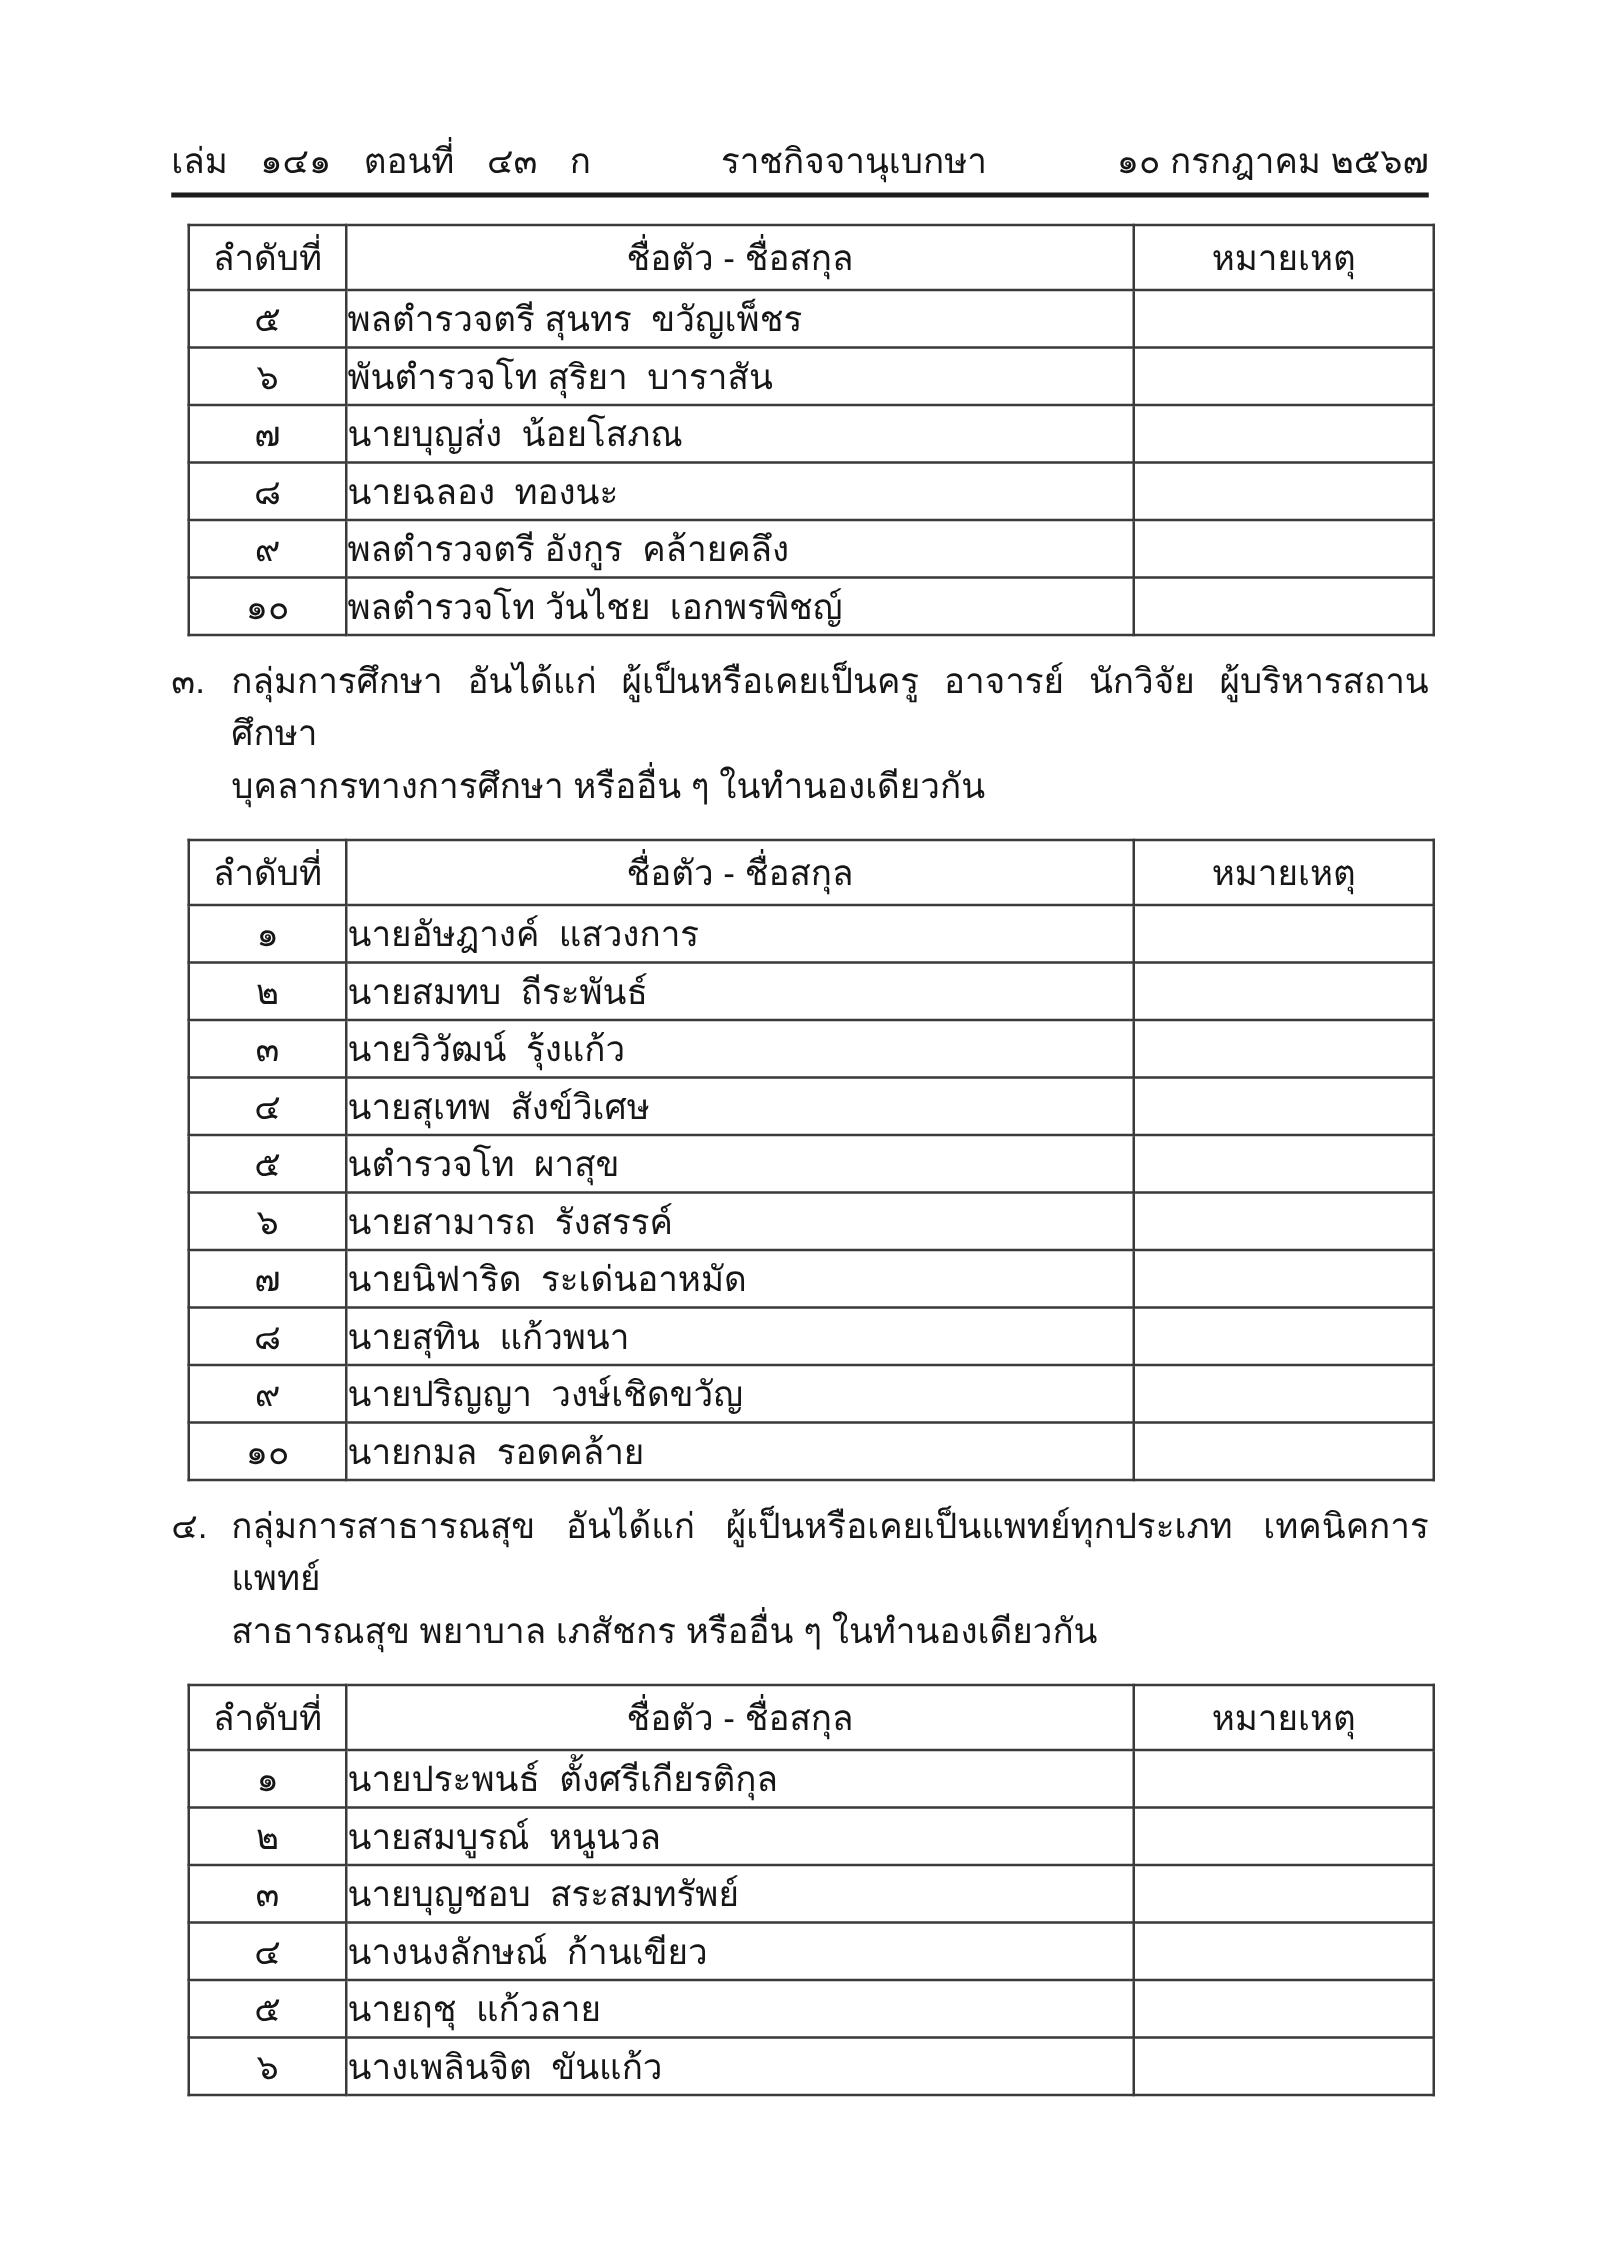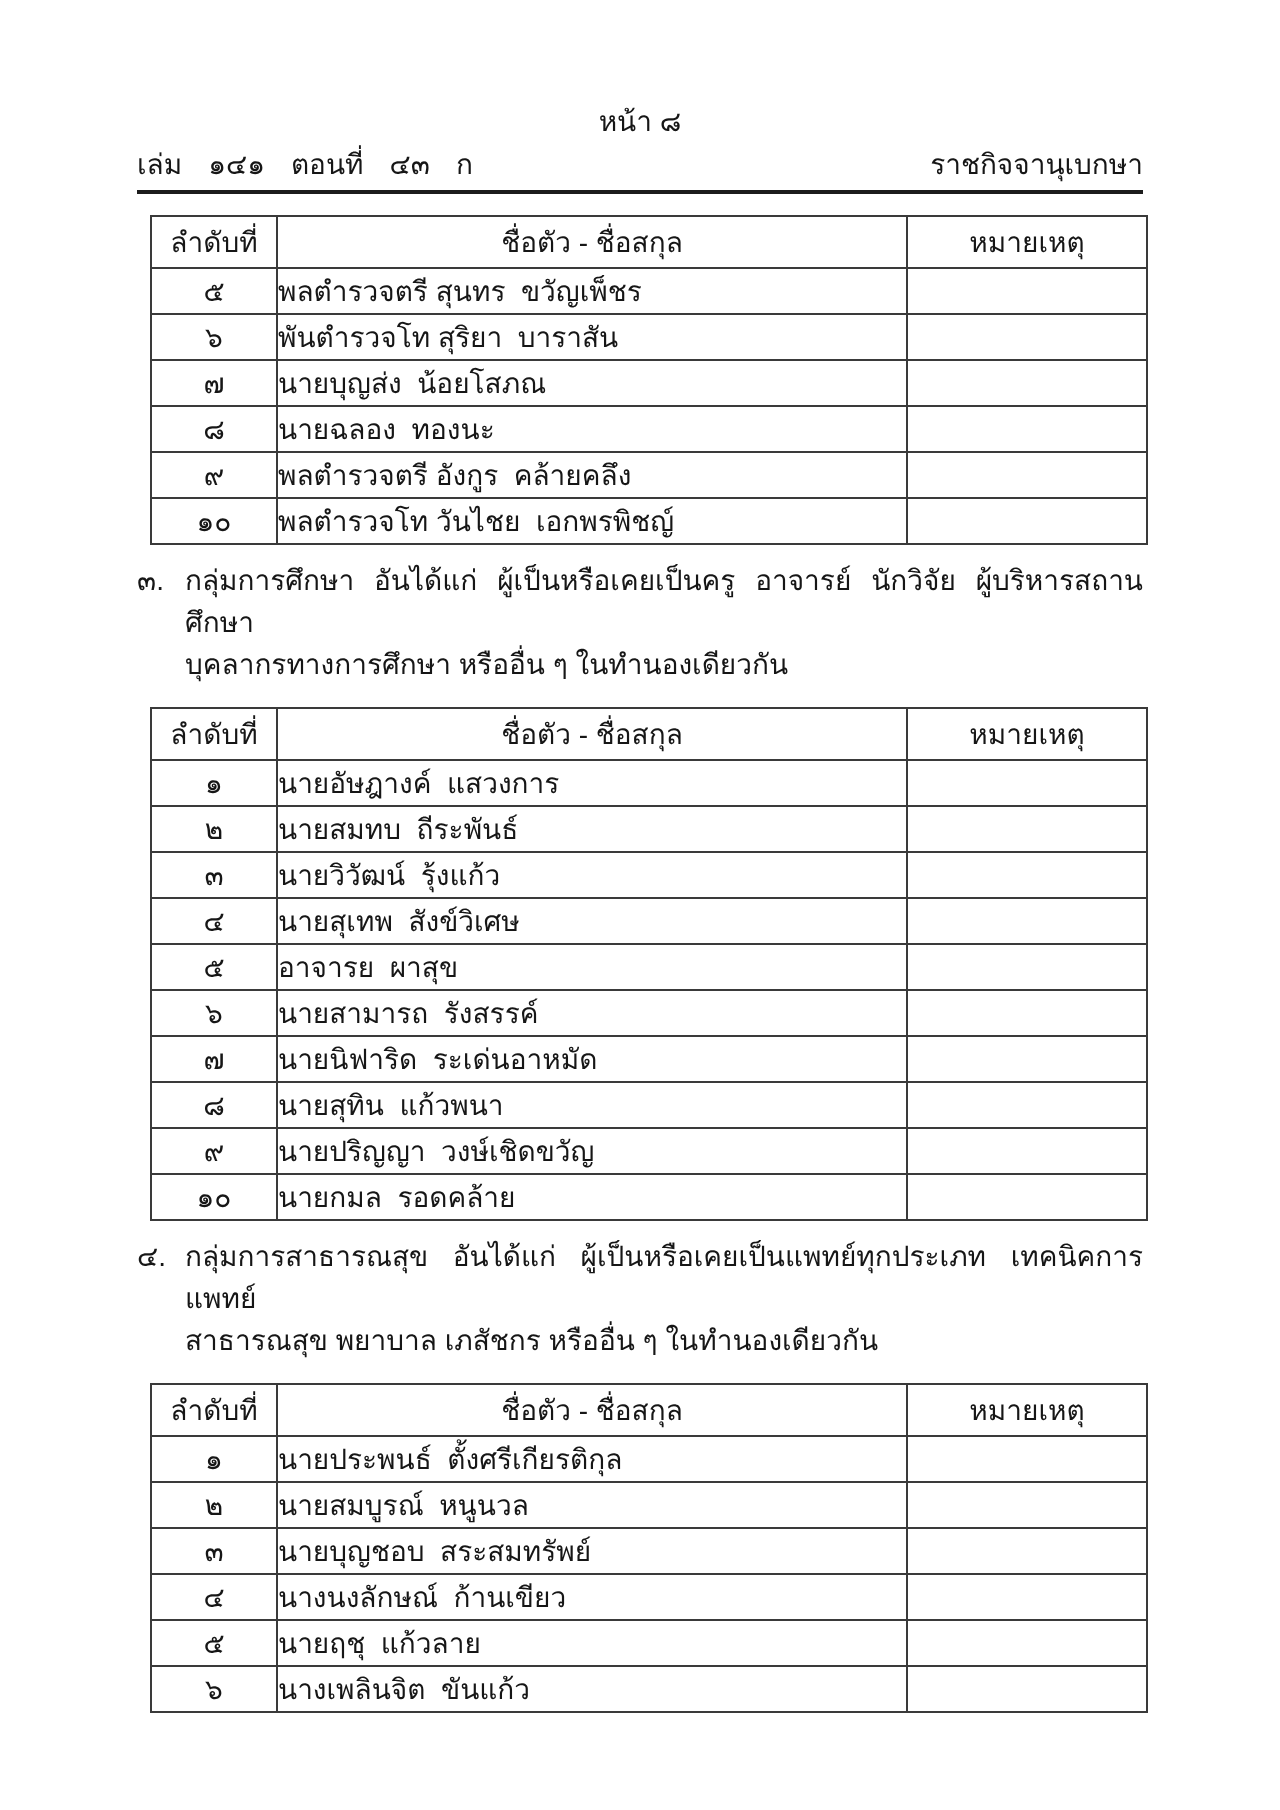--- a/index.html
+++ b/index.html
@@ -69,31 +69,31 @@
   .para-line1 { display: flex; }
   .para-num  { flex: none; width: 48px; }
   .para-text { flex: 1; text-align: justify; text-align-last: justify; }
   .para-line2 { margin-left: 48px; }
 </style>
 </head>
 <body>
 
 <div class="page">
 
-  <div class="page-label">หน้า ๘</div>
 
   <div class="masthead">
     <div class="mh-left">
       <span>เล่ม</span>
       <span>๑๔๑</span>
       <span>ตอนที่</span>
       <span>๔๓</span>
       <span>ก</span>
     </div>
     <div class="mh-center">ราชกิจจานุเบกษา</div>
+    <div class="mh-right">๑๐ กรกฎาคม ๒๕๖๗</div>
   </div>
 
   <div class="rule"></div>
 
   <table class="roster">
     <thead>
       <tr>
         <th class="col-no">ลำดับที่</th>
         <th class="col-name">ชื่อตัว - ชื่อสกุล</th>
         <th class="col-remark">หมายเหตุ</th>
@@ -165,21 +165,21 @@
           <td class="name-cell">นายวิวัฒน์  รุ้งแก้ว</td>
           <td class="remark-cell"></td>
         </tr>
       <tr>
           <td class="order-cell">๔</td>
           <td class="name-cell">นายสุเทพ  สังข์วิเศษ</td>
           <td class="remark-cell"></td>
         </tr>
       <tr>
           <td class="order-cell">๕</td>
-          <td class="name-cell">อาจารย  ผาสุข</td>
+          <td class="name-cell">นตำรวจโท  ผาสุข</td>
           <td class="remark-cell"></td>
         </tr>
       <tr>
           <td class="order-cell">๖</td>
           <td class="name-cell">นายสามารถ  รังสรรค์</td>
           <td class="remark-cell"></td>
         </tr>
       <tr>
           <td class="order-cell">๗</td>
           <td class="name-cell">นายนิฟาริด  ระเด่นอาหมัด</td>

